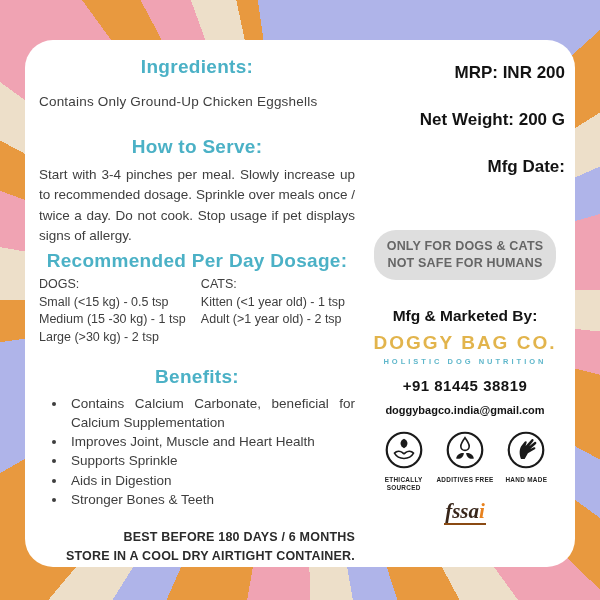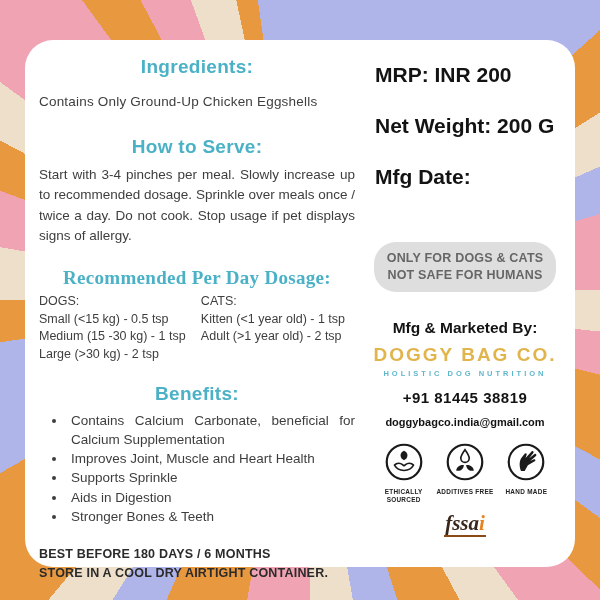--- a/index.html
+++ b/index.html
@@ -35,30 +35,30 @@
   h2.teal {
     color:#4BB1C6; text-align:center; font-size:19px; font-weight:bold;
     letter-spacing:.3px;
   }
   .h-ingredients { margin-top:4px; }
   .ingredients-text { font-size:13.5px; margin-top:16px; letter-spacing:.2px; }
   .h-serve { margin-top:27px; }
   .serve-text {
     margin-top:7px; font-size:13.5px; line-height:1.5; text-align:justify;
   }
-  .h-dosage { margin-top:21px; font-size:16.5px;font-family:Liberation Serif, serif; }
+  .h-dosage { margin-top:4px; font-size:16.5px; }
   .dosage-grid { display:flex; margin-top:4px; font-size:12.5px; line-height:1.4; }
   .dosage-col-dogs { width:168px; }
   .dosage-col-cats { width:160px; }
   .h-benefits { margin-top:20px; }
   .benefits-list { margin:6px 0 0 10px; padding-left:18px; font-size:13.5px; line-height:1.42; }
   .benefits-list li { text-align:justify; padding-left:4px; }
-  .storage { margin-top:19px; font-weight:bold; font-size:12.5px; line-height:1.55; color:#2b2b2b; letter-spacing:.2px; }
+  .storage { margin-top:19px; font-weight:bold; font-size:12.5px; line-height:1.55; color:#2b2b2b; letter-spacing:.2px;text-align:right; }
 
-  .fact { font-size:21px; font-weight:bold; margin-left:10px; }
+  .fact { font-size:17px; font-weight:bold; margin-left:10px;text-align:right; }
   .fact-mrp { margin-top:9px; }
   .fact-net { margin-top:27px; }
   .fact-mfg { margin-top:27px; }
 
   .warning-pill {
     margin:53px auto 0; width:182px; background:#DEDEDE; border-radius:22px;
     padding:8px 6px; text-align:center; color:#666666; font-weight:bold;
     font-size:12.5px; line-height:1.35; letter-spacing:.2px;
   }
 

